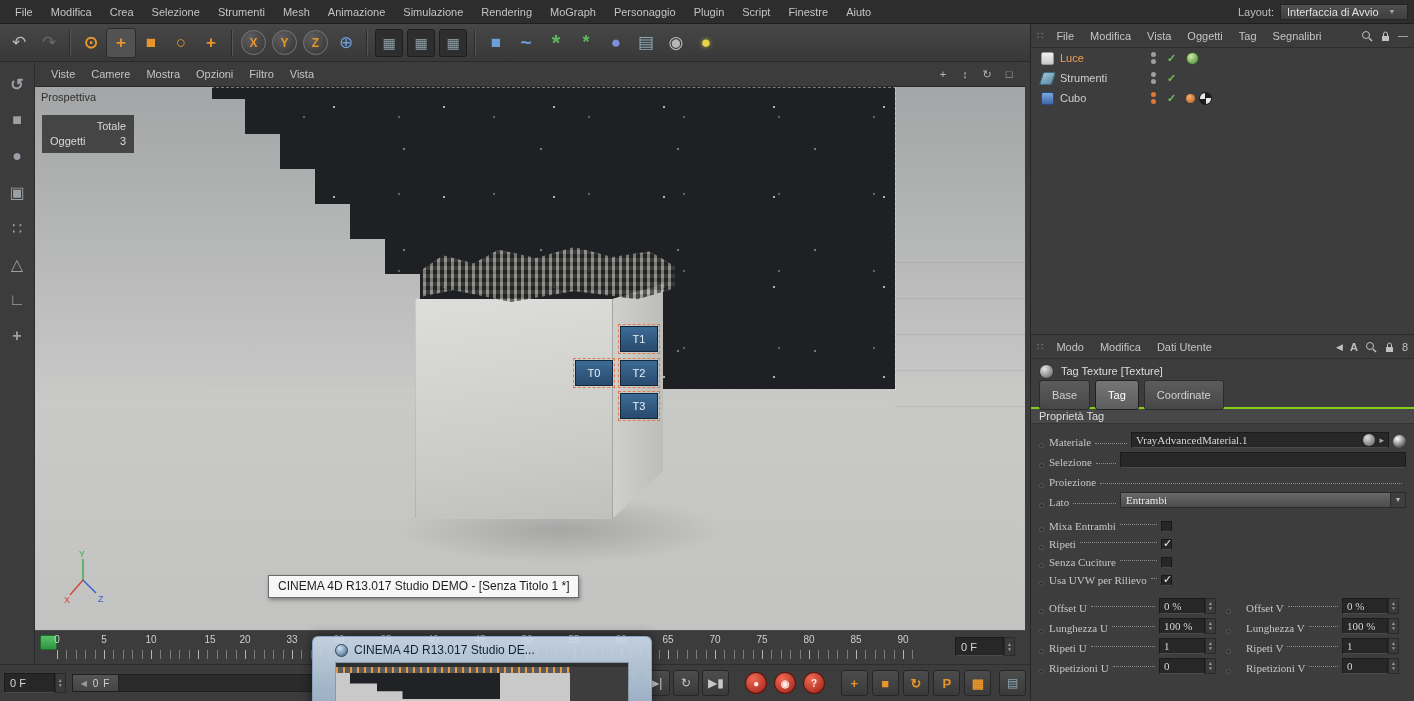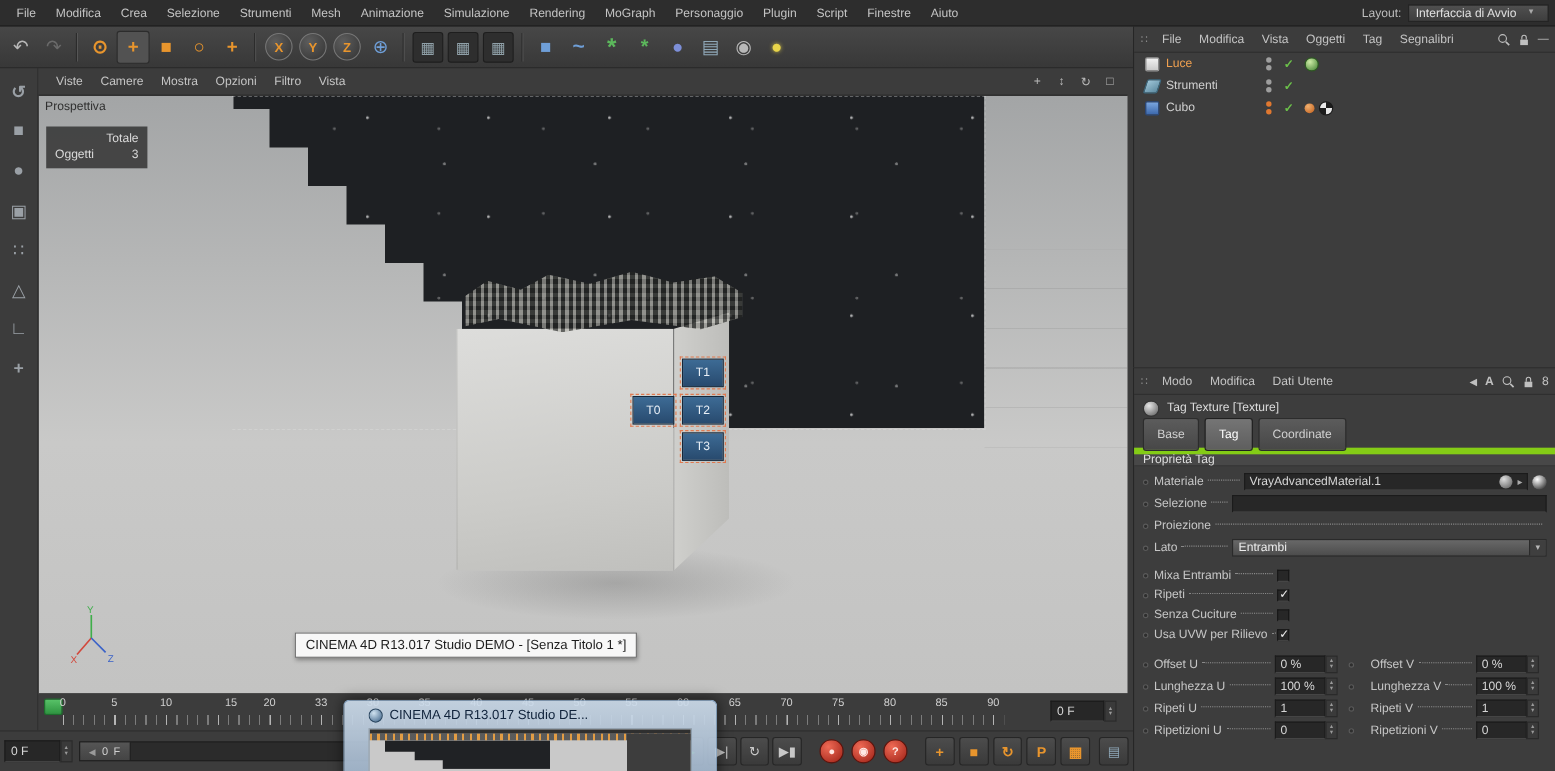--- a/index.html
+++ b/index.html
@@ -120,23 +120,23 @@
   .tag-checker { background:conic-gradient(#1d1d1d 0 90deg, #e8e8e8 0 180deg, #1d1d1d 0 270deg, #e8e8e8 0); border:1px solid #1a1a1a; }
   .tag-orange { width:9px; height:9px; border-radius:50%; background:radial-gradient(circle at 35% 30%, #f0b070, #c05c18); margin-left:4px; flex:none; }
 
   
   #attribute-manager { position:absolute; left:1030px; top:334px; width:384px; height:367px; background:#3d3d3d; border-left:1px solid #262626; border-top:1px solid #2a2a2a; z-index:8; }
   #am-title { height:24px; display:flex; align-items:center; gap:7px; padding:0 8px; color:#dcdcdc; }
   .sphere-icon { width:15px; height:15px; border-radius:50%; background:radial-gradient(circle at 35% 30%, #e6e6e6, #555); border:1px solid #333; flex:none; }
   #am-tabs { height:24px; display:flex; align-items:center; padding:0 8px; gap:5px; }
   .tab { height:30px; padding:4px 12px; display:flex; align-items:center; background:linear-gradient(#5c5c5c,#474747); border:1px solid #2c2c2c; border-radius:3px; color:#d0d0d0; }
   .tab.active { background:linear-gradient(#757575,#5e5e5e); border-color:#202020; color:#ffffff; }
-  #am-section { height:17px; background:#484848; border-top:6px solid #84cc16; border-bottom:1px solid #333; display:flex; align-items:center; padding:0 8px; color:#dedede; }
+  #am-section { height:17px; background:#484848; border-top:2px solid #84cc16; border-bottom:1px solid #333; display:flex; align-items:center; padding:0 8px; color:#dedede; }
   #am-rows { padding:4px 8px 0 8px; }
-  .arow { height:20px; display:flex; align-items:center; }
+  .arow { height:20px; display:flex; align-items:flex-end;font-family:Liberation Serif, serif; }
   .arow.short { height:18px; }
   .adot { width:5px; height:5px; border-radius:50%; background:#2e2e2e; border:1px solid #5a5a5a; margin-right:5px; flex:none; }
   .alabel { color:#c6c6c6; white-space:nowrap; }
   .leader { flex:1; border-bottom:1px dotted #8a8a8a; margin:0 4px 4px 4px; min-width:6px; }
   .mfield { width:258px; height:16px; background:#272727; border:1px solid #1b1b1b; border-bottom-color:#4a4a4a; display:flex; align-items:center; padding:0 4px; color:#d6d6d6; gap:4px; }
   .mfield .mtext { flex:1; overflow:hidden; white-space:nowrap; }
   .mball { width:12px; height:12px; border-radius:50%; background:radial-gradient(circle at 35% 30%, #ddd, #555); flex:none; }
   .mtri { color:#aaa; font-size:9px; }
   .bw-ball { width:13px; height:13px; border-radius:50%; background:radial-gradient(circle at 35% 30%, #fff, #111); margin-left:4px; flex:none; }
   .efield { width:286px; height:16px; background:#272727; border:1px solid #1b1b1b; border-bottom-color:#4a4a4a; }

